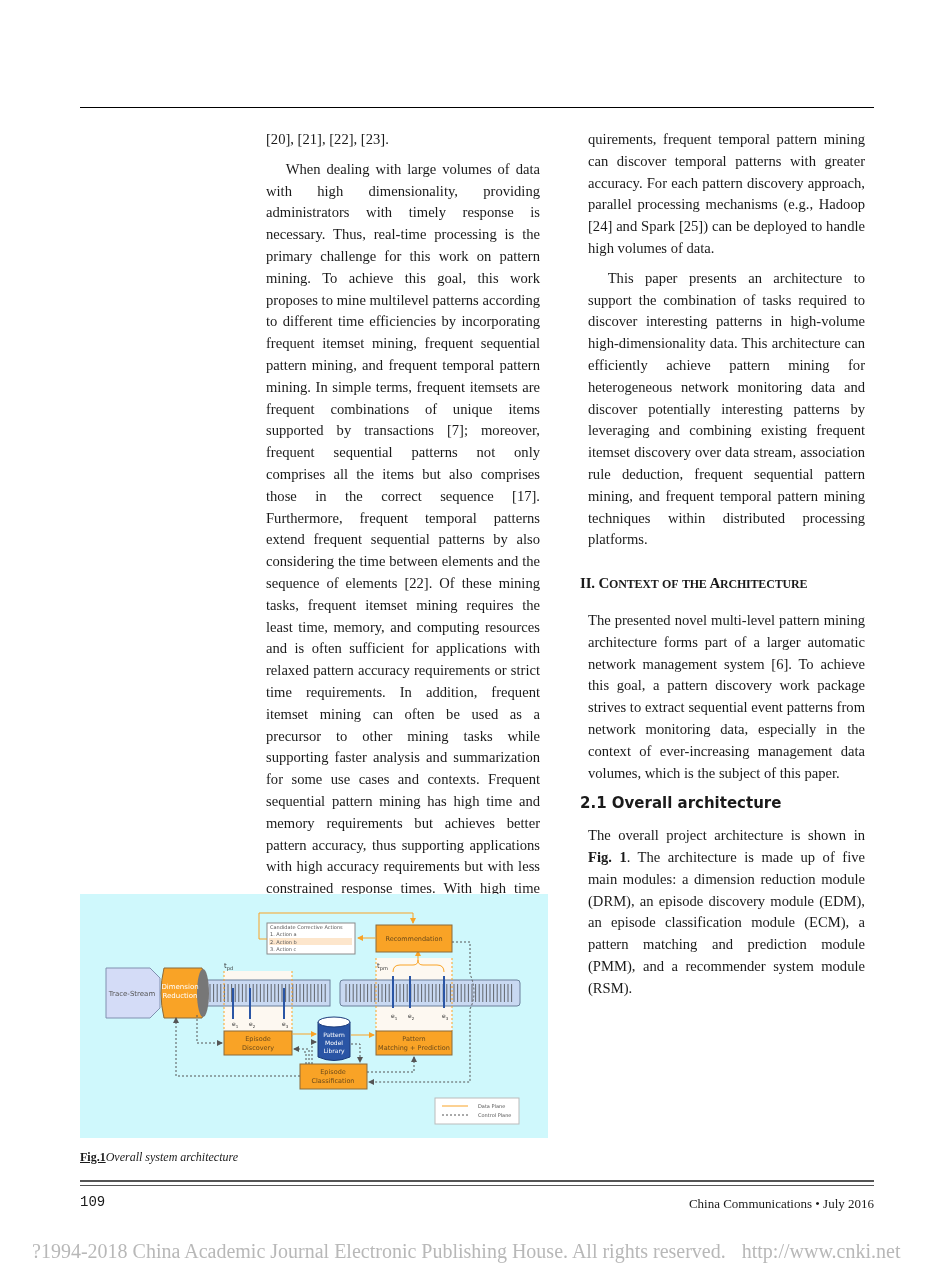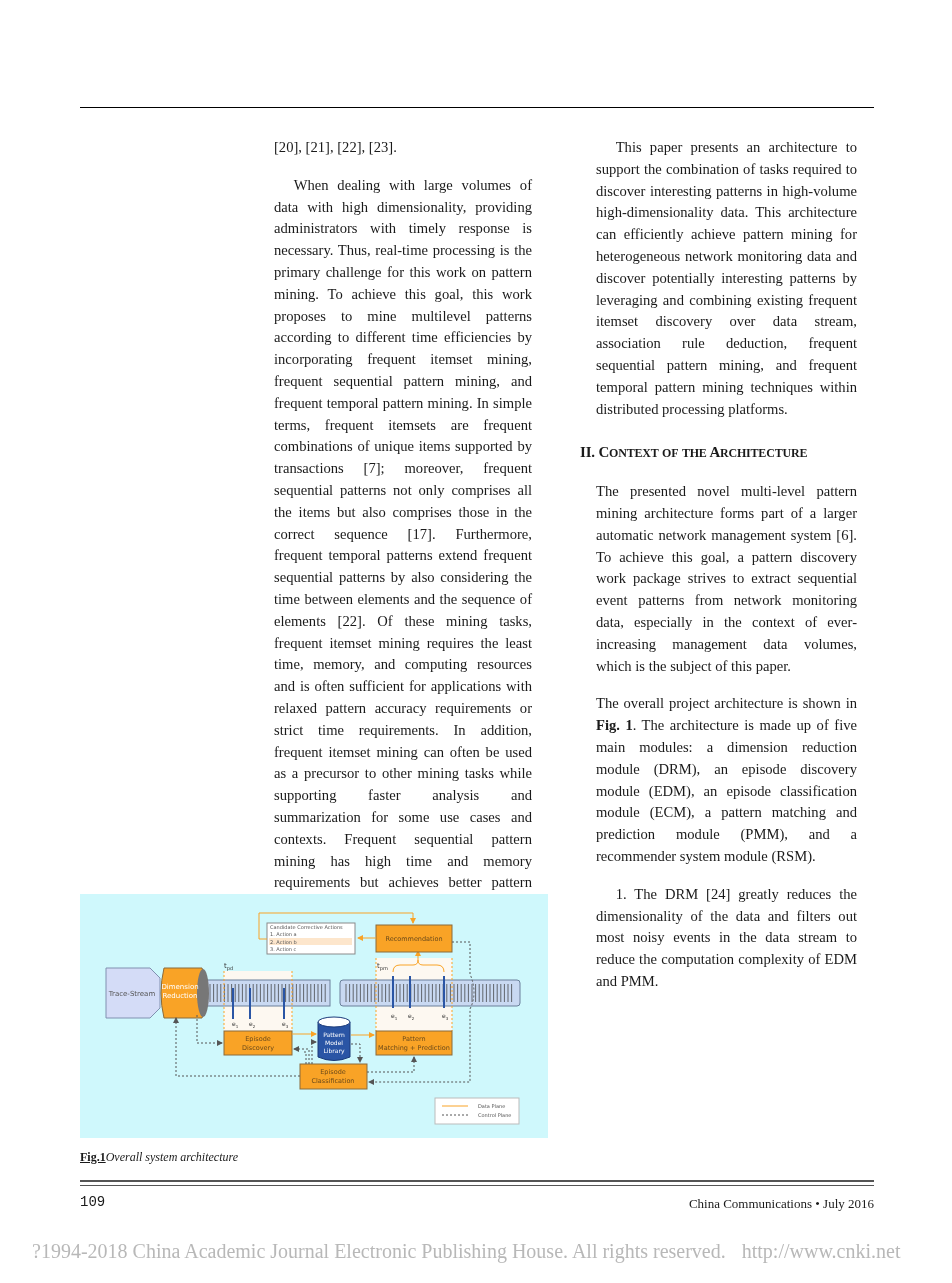--- a/index.html
+++ b/index.html
@@ -1,21 +1,21 @@
 <!DOCTYPE html>
 <html><head>
 <meta charset="utf-8">
 <style>
   html, body { margin:0; padding:0; background:#ffffff; }
   body { width:952px; height:1283px; position:relative; overflow:hidden; font-family:"Liberation Serif", serif; color:#1a1a1a; }
   .top-rule { position:absolute; left:80px; top:107px; width:794px; height:1px; background:#000; }
   .col { position:absolute; font-size:14.6px; line-height:21.8px; text-align:justify; }
   .col-left { left:258px; top:121px; width:290px; }
   .col-right { left:580px; top:121px; width:293px; }
-  .col p { margin:16px; }
+  .col p { margin:8px; }
   .indent { text-indent:1.35em; }
   .sec-head { font-family:Liberation Serif, serif; font-weight:bold; font-size:15px; margin:22px 0 14px 0 !important; letter-spacing:-0.2px; }
   .sec-head .sc { font-size:12px; }
   .sub-head { font-family:"DejaVu Sans", sans-serif; font-weight:bold; font-size:15px; margin:9px 0 10px 0 !important; }
   .figure { position:absolute; left:80px; top:894px; width:468px; height:244px; background:#cff8fc; }
   .figure svg { position:absolute; left:0; top:0; }
   .fig-caption { position:absolute; left:80px; top:1150px; font-size:12px; }
   .fig-caption b { font-weight:bold;text-decoration:underline; }
   .fig-caption i { font-style:italic; }
   .bot-rule1 { position:absolute; left:80px; top:1180px; width:794px; height:2px; background:#555; }
@@ -30,31 +30,32 @@
 <body>
 
 <div class="top-rule"></div>
 
 <div class="col col-left">
   <p>[20], [21], [22], [23].</p>
   <p class="indent">When dealing with large volumes of data with high dimensionality, providing administrators with timely response is necessary. Thus, real-time processing is the primary challenge for this work on pattern mining. To achieve this goal, this work proposes to mine multilevel patterns according to different time efficiencies by incorporating frequent itemset mining, frequent sequential pattern mining, and frequent temporal pattern mining. In simple terms, frequent itemsets are frequent combinations of unique items supported by transactions [7]; moreover, frequent sequential patterns not only comprises all the items but also comprises those in the correct sequence [17]. Furthermore, frequent temporal patterns extend frequent sequential patterns by also considering the time between elements and the sequence of elements [22]. Of these mining tasks, frequent itemset mining requires the least time, memory, and computing resources and is often sufficient for applications with relaxed pattern accuracy requirements or strict time requirements. In addition, frequent itemset mining can often be used as a precursor to other mining tasks while supporting faster analysis and summarization for some use cases and contexts. Frequent sequential pattern mining has high time and memory requirements but achieves better pattern accuracy, thus supporting applications with high accuracy requirements but with less constrained response times. With high time and memory re-</p>
 </div>
 
 <div class="col col-right">
+  <p>quirements, frequent temporal pattern mining can discover temporal patterns with greater accuracy. For each pattern discovery approach, parallel processing mechanisms (e.g., Hadoop [24] and Spark [25]) can be deployed to handle high volumes of data.</p>
   <p class="indent">This paper presents an architecture to support the combination of tasks required to discover interesting patterns in high-volume high-dimensionality data. This architecture can efficiently achieve pattern mining for heterogeneous network monitoring data and discover potentially interesting patterns by leveraging and combining existing frequent itemset discovery over data stream, association rule deduction, frequent sequential pattern mining, and frequent temporal pattern mining techniques within distributed processing platforms.</p>
   <p class="sec-head">
     <span>II.</span>
     <span>C</span><span class="sc">ONTEXT</span>
     <span class="sc">OF</span>
     <span class="sc">THE</span>
     <span>A</span><span class="sc">RCHITECTURE</span>
   </p>
   <p>The presented novel multi-level pattern mining architecture forms part of a larger automatic network management system [6]. To achieve this goal, a pattern discovery work package strives to extract sequential event patterns from network monitoring data, especially in the context of ever-increasing management data volumes, which is the subject of this paper.</p>
+  <p class="sub-head">2.1 Overall architecture</p>
   <p><span>The overall project architecture is shown in </span><b>Fig. 1</b><span>. The architecture is made up of five main modules: a dimension reduction module (DRM), an episode discovery module (EDM), an episode classification module (ECM), a pattern matching and prediction module (PMM), and a recommender system module (RSM).</span></p>
-  <p class="indent">1. The DRM [24] greatly reduces the dimensionality of the data and filters out most noisy events in the data stream to reduce the computation complexity of EDM and PMM.</p>
 </div>
 
 <div class="figure">
   <svg width="468" height="244" viewBox="0 0 468 244">
     <defs>
       <marker id="arrO" markerWidth="6" markerHeight="6" refX="5" refY="3" orient="auto">
           <path d="M0,0 L6,3 L0,6 z" fill="#f9a326"></path>
         </marker>
       <marker id="arrG" markerWidth="6" markerHeight="6" refX="5" refY="3" orient="auto">
           <path d="M0,0 L6,3 L0,6 z" fill="#555"></path>

